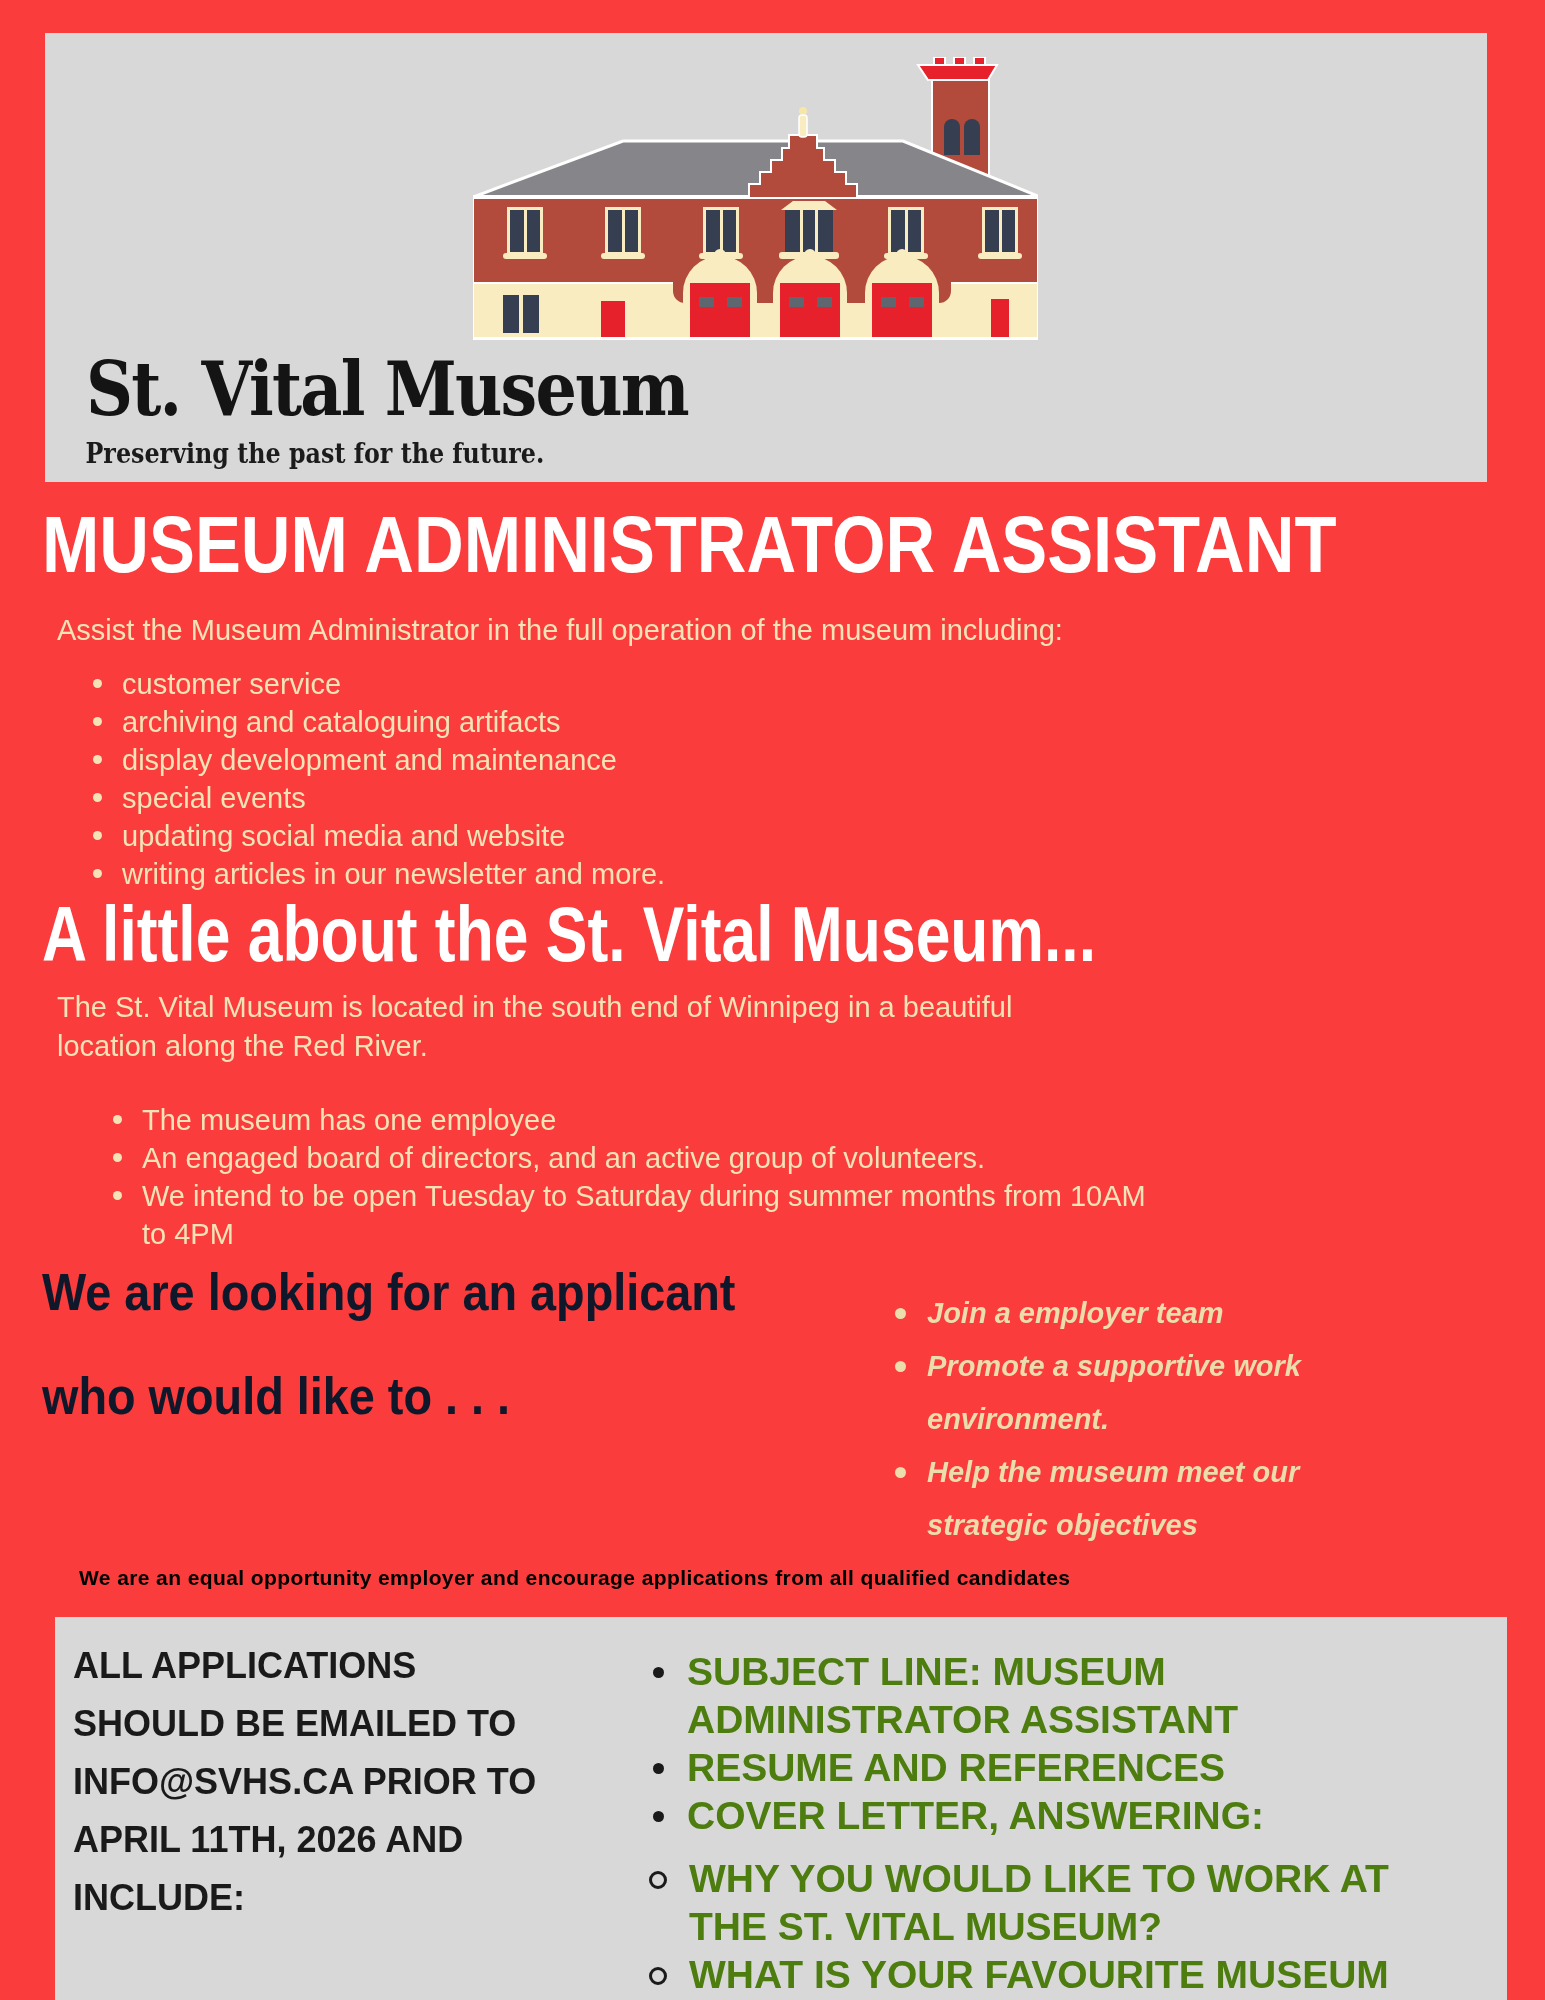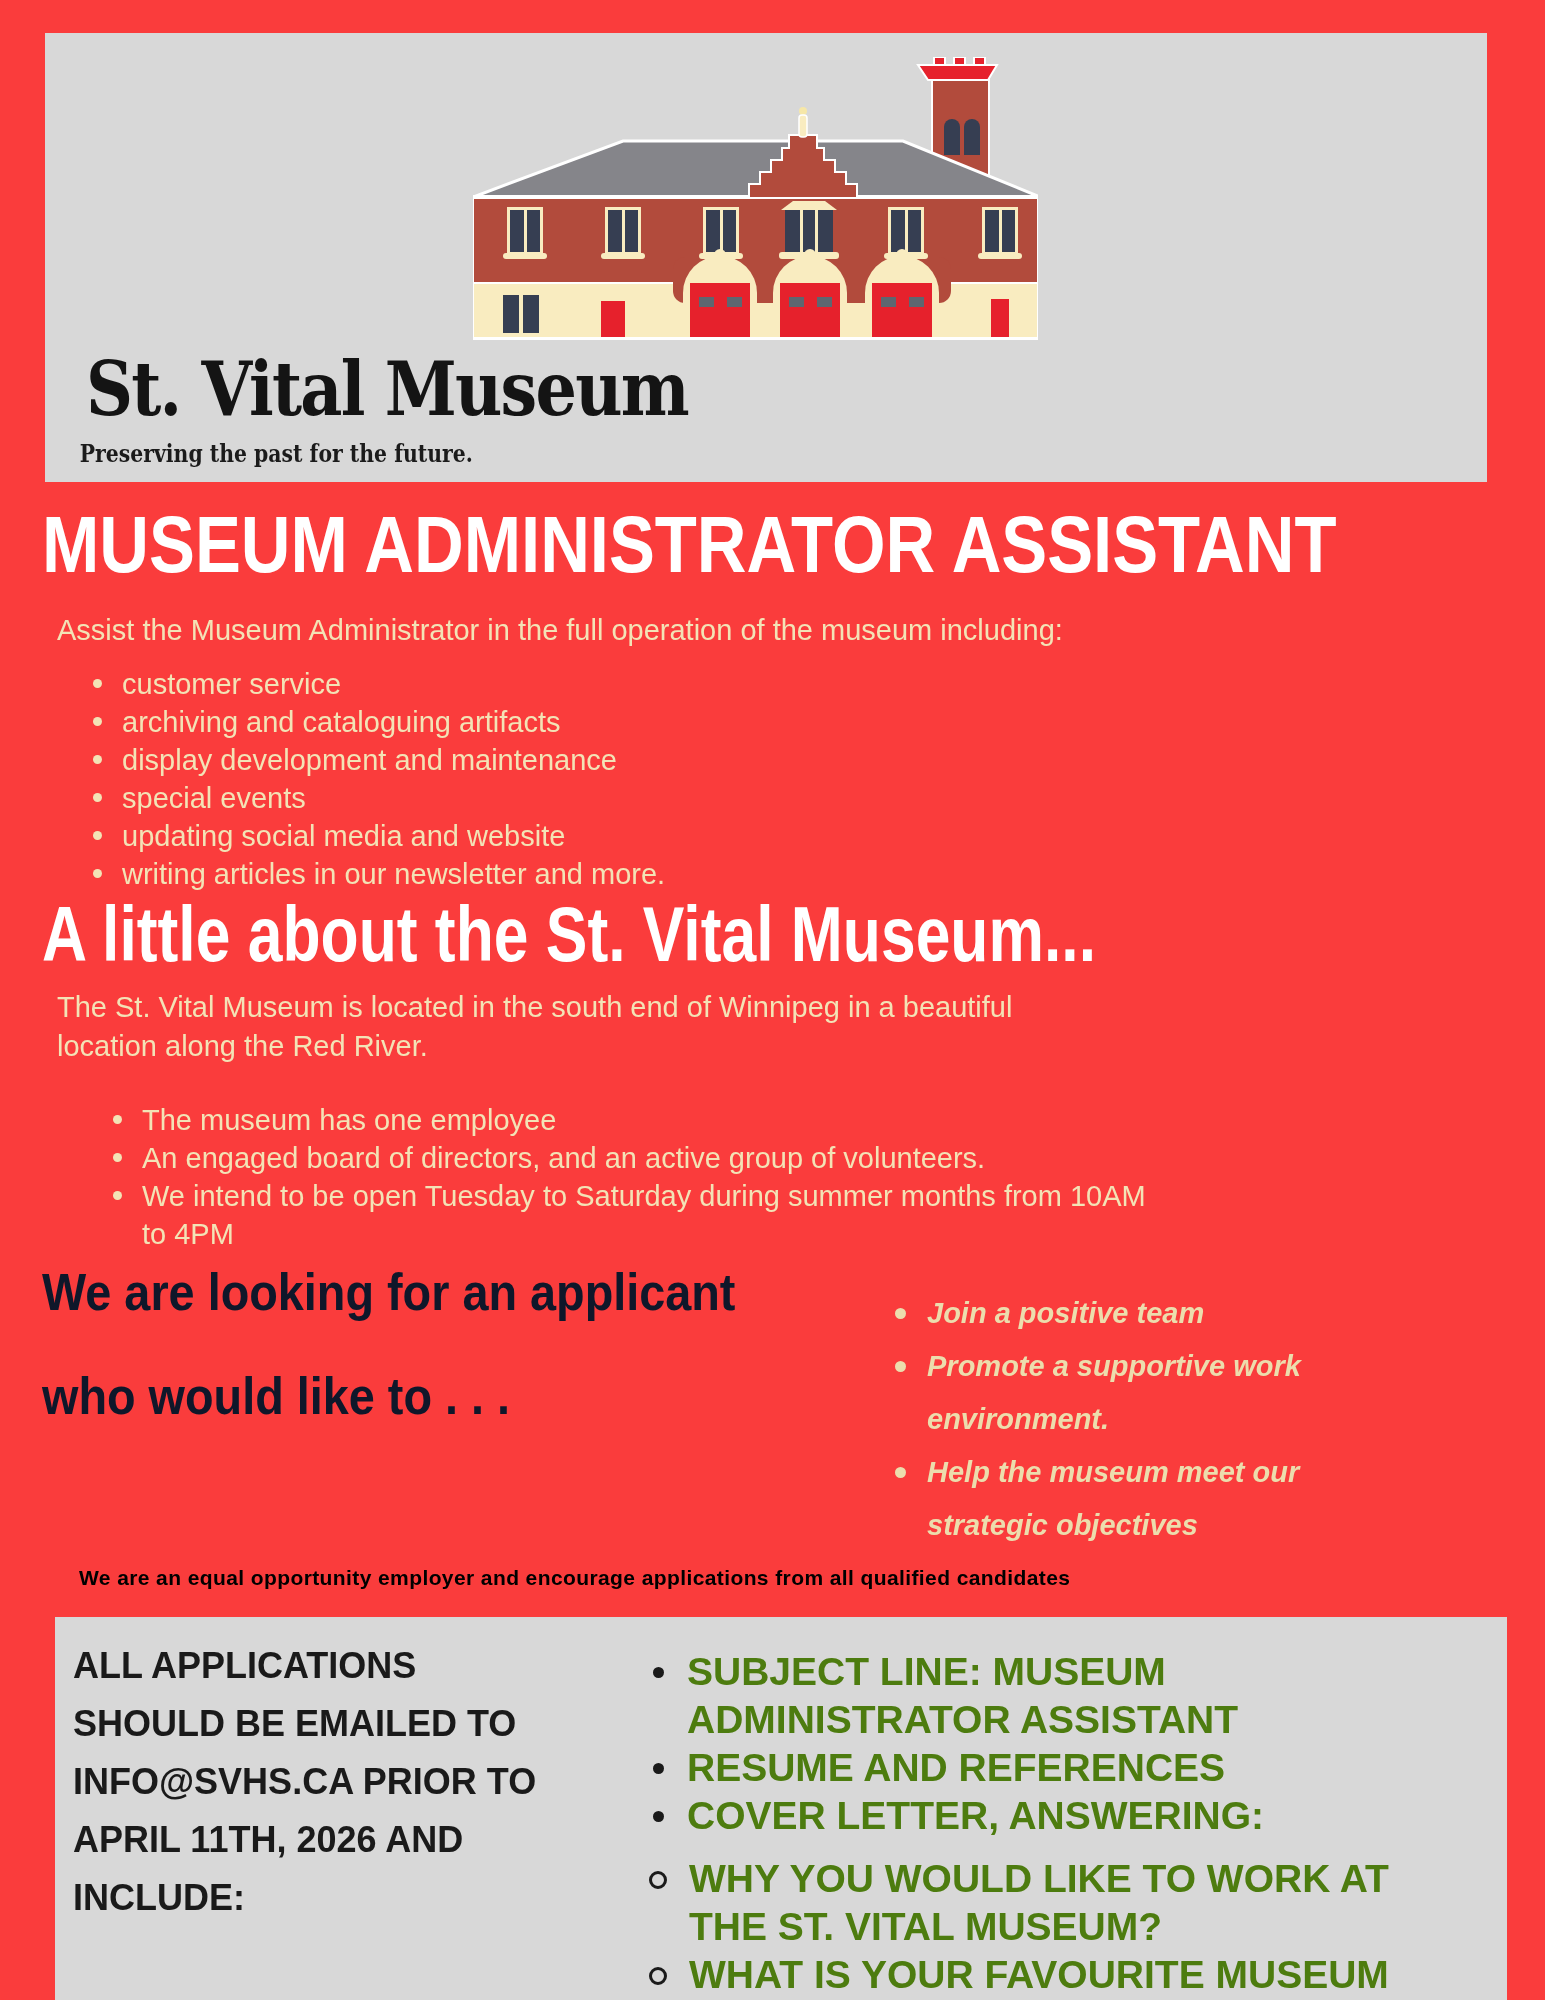--- a/index.html
+++ b/index.html
@@ -10,21 +10,21 @@
   
   .banner{position:absolute;left:45px;top:33px;width:1442px;height:449px;background:#d8d8d8;}
   .logo{position:absolute;left:0;top:0;width:1420px;text-align:left;}
   .building{display:block;margin:24px auto 0;}
   .logo-title{
     margin-top:12px;font-family:"DejaVu Serif","Liberation Serif",serif;
     font-weight:bold;font-size:74px;line-height:74px;color:#141414;letter-spacing:-2px;white-space:nowrap;
   }
   .logo-tagline{
     margin-top:12px;font-family:"DejaVu Serif","Liberation Serif",serif;
-    font-weight:bold;font-size:24px;line-height:32px;color:#1b1b1b;white-space:nowrap;
+    font-weight:bold;font-size:28px;line-height:32px;color:#1b1b1b;white-space:nowrap;
   }
   .sqz{display:inline-block;transform-origin:50% 50%;}
   .sqz-88{transform:scaleX(0.88);}
   .sqz-85{transform:scaleX(0.85);}
   .sqz-l{display:inline-block;transform-origin:0 0;}
   .sqz-l86{transform:scaleX(0.86);}
   .sqz-l80{transform:scaleX(0.80);}
   .sqz-l90{transform:scaleX(0.90);}
   
   .h1{position:absolute;left:42px;top:505px;color:#ffffff;font-weight:bold;
@@ -224,21 +224,21 @@
 
       <li>We intend to be open Tuesday to Saturday during summer months from 10AM to 4PM</li>
 
   </ul>
 
   <div class="h3">
     <span class="sqz-l sqz-l90">We are looking for an applicant who would like to  . . .</span>
   </div>
   <ul class="plain benefits">
 
-      <li>Join a positive team</li>
+      <li>Join a employer team</li>
 
       <li>Promote a supportive work environment.</li>
 
       <li>Help the museum meet our strategic objectives</li>
 
   </ul>
 
   <div class="equal">We are an equal opportunity employer and encourage applications from all qualified candidates</div>
 
   <div class="apply-box">

